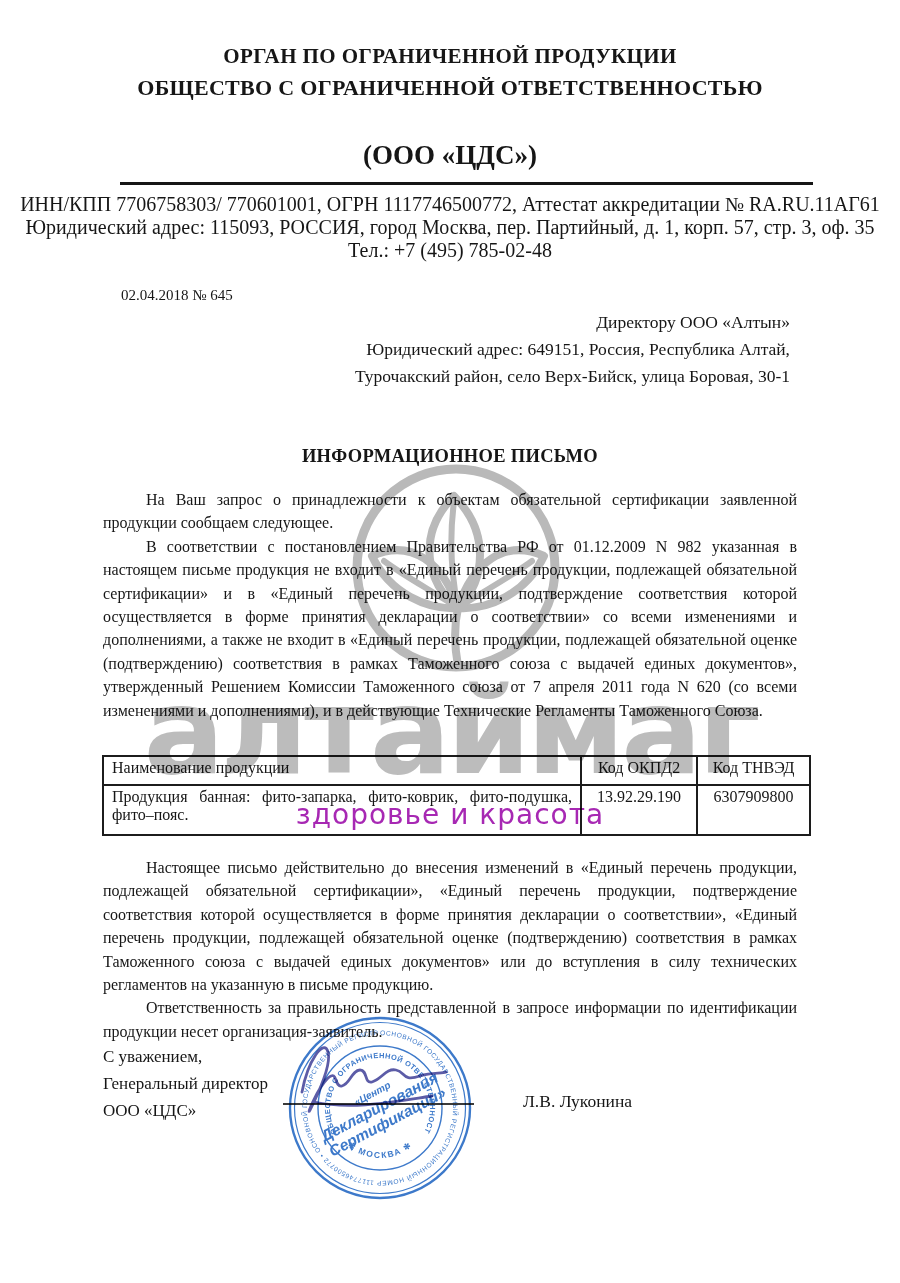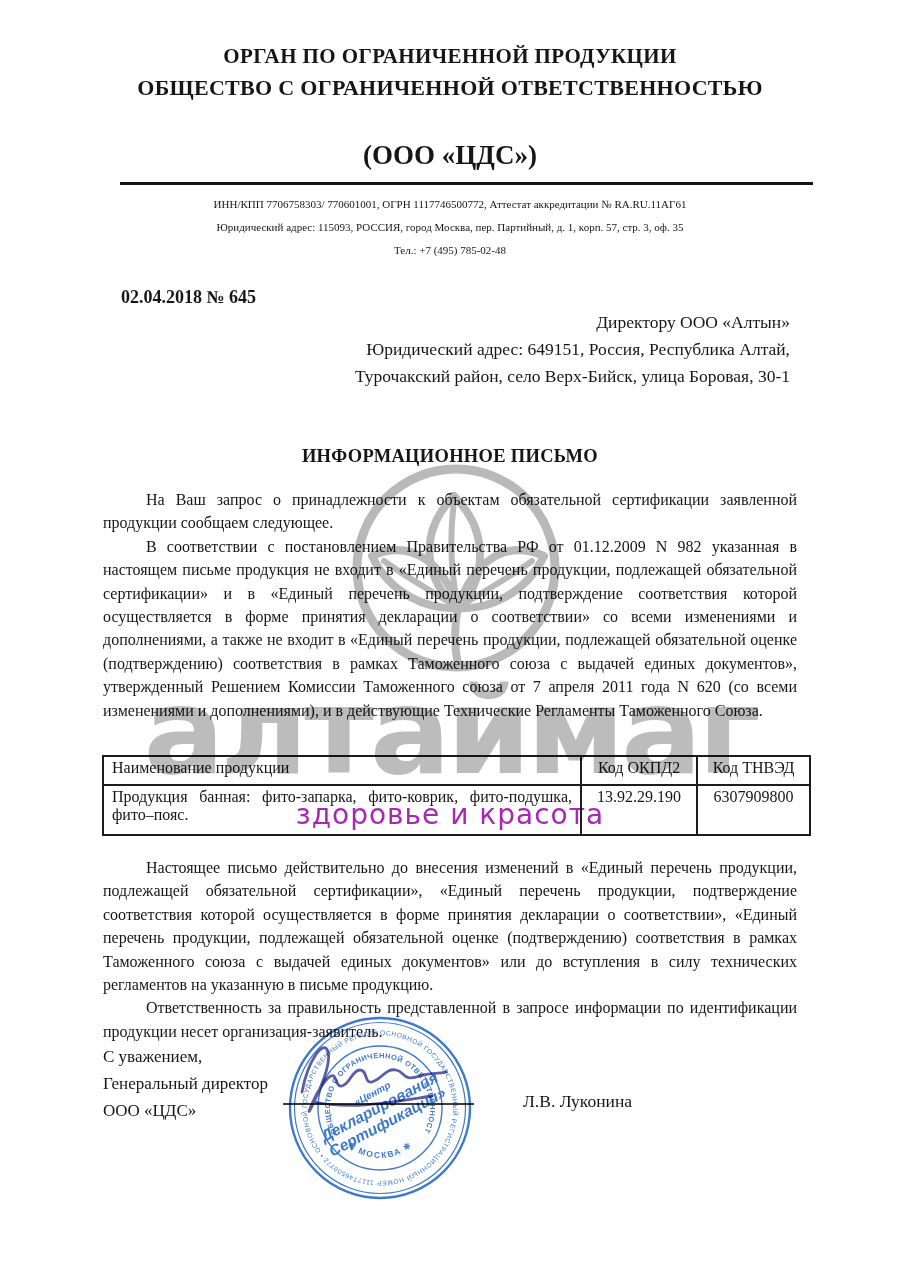--- a/index.html
+++ b/index.html
@@ -9,23 +9,23 @@
     margin:0 auto;
   }
   .abs{position:absolute;}
   .centered{left:0;width:100%;text-align:center;}
   
   .lh-line1{top:44px;font-size:21px;font-weight:bold;letter-spacing:.4px;}
   .lh-line2{top:75px;font-size:22px;font-weight:bold;letter-spacing:.3px;}
   .lh-line3{top:105px;font-size:27px;font-weight:bold;}
   .lh-line4{top:140px;font-size:27px;font-weight:bold;}
   .rule{top:182px;left:120px;width:693px;height:3px;background:#151515;}
-  .details{top:193px;font-size:11px;line-height:23px;}
+  .details{top:193px;font-size:20px;line-height:23px;}
   .details div{white-space:nowrap;}
-  .ref{top:287px;left:121px;font-size:18px;font-weight:bold;}
+  .ref{top:287px;left:121px;font-size:15px;font-weight:normal;}
   .recipient{top:309px;right:110px;text-align:right;font-size:17.5px;line-height:27px;}
   .letter-title{top:446px;font-size:18.5px;font-weight:bold;letter-spacing:.3px;}
   
   .bodytext{left:103px;width:694px;font-size:16px;line-height:23.4px;text-align:justify;}
   .bodytext p{margin:0;text-indent:43px;}
   .body1{top:488px;}
   .body2{top:856px;}
   
   .ptable{top:755px;left:102px;border-collapse:collapse;table-layout:fixed;}
   .ptable th,.ptable td{border:2px solid #1c1c1c;font-size:16px;padding:2px 8px;vertical-align:top;}

